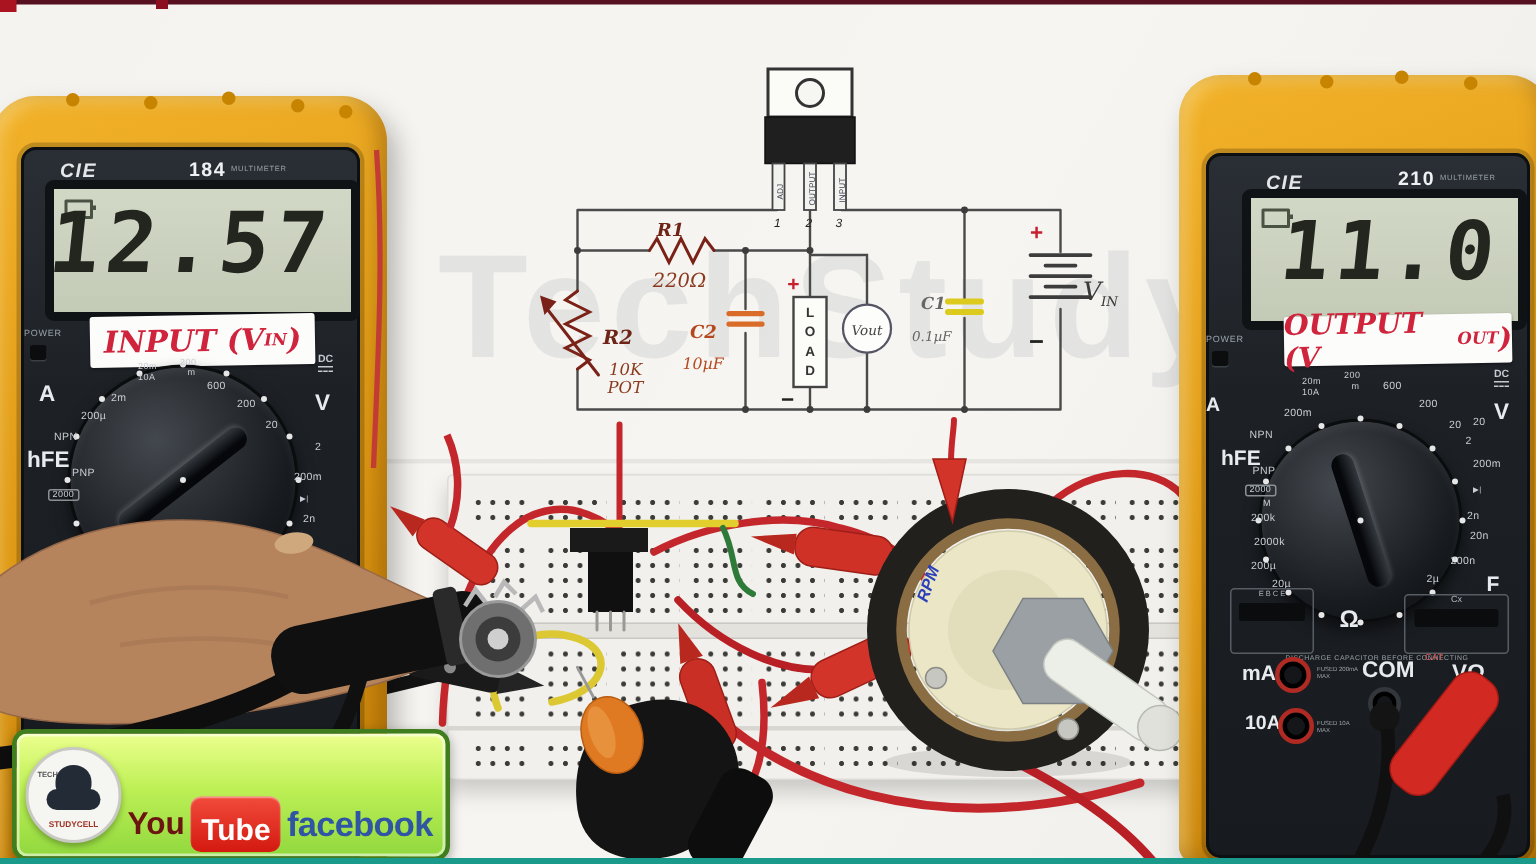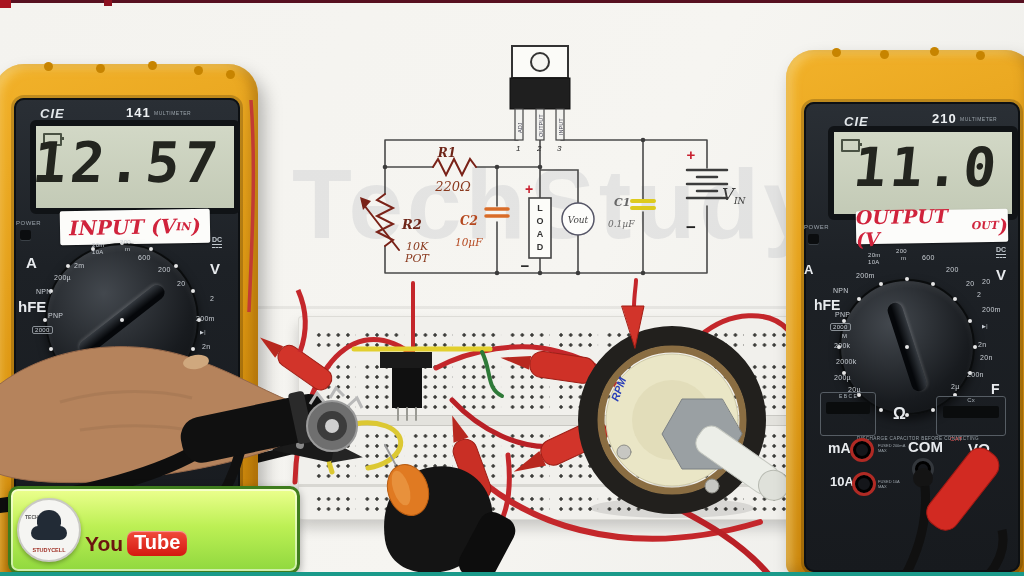--- a/index.html
+++ b/index.html
@@ -69,21 +69,21 @@
          border:2px solid #c9c9c4;box-shadow:0 2px 4px rgba(0,0,0,.3);}
   .badge-head{position:absolute;left:18px;top:10px;width:24px;height:22px;border-radius:50% 50% 40% 40%;background:#222b36;}
   .badge-head:after{content:"";position:absolute;left:-6px;top:16px;width:36px;height:14px;border-radius:8px;background:#222b36;}
   .badge-top{position:absolute;left:6px;top:14px;font-size:5px;color:#555;font-weight:bold;}
   .badge-bottom{position:absolute;left:0;right:0;bottom:7px;text-align:center;font-size:5.5px;font-weight:bold;color:#a03126;}
   .banner-title{position:absolute;left:72px;top:8px;font-size:26px;font-weight:bold;color:#0d5a16;
                 text-shadow:1px 1px 0 rgba(255,255,255,.7);}
   .banner-row2{position:absolute;left:74px;top:42px;display:flex;align-items:center;gap:4px;}
   .yt-you{font-size:21px;font-weight:bold;color:#6b1410;}
   .yt-tube{font-size:20px;font-weight:bold;color:#fff;background:linear-gradient(180deg,#f14b3b,#d41910);
-           border-radius:7px;padding:0 7px 2px;box-shadow:inset 0 1px 1px rgba(255,255,255,.5);}
+           border-radius:7px;padding:12px 7px 2px;box-shadow:inset 0 1px 1px rgba(255,255,255,.5);}
   .fb{font-size:23px;font-weight:bold;color:#2f55a4;letter-spacing:-.5px;}
   
   .strip-top{position:absolute;left:0;top:0;width:1024px;height:3px;background:#571020;}
   .sq1{position:absolute;left:0;top:0;width:11px;height:8px;background:#a91420;}
   .sq2{position:absolute;left:104px;top:0;width:8px;height:6px;background:#8c1120;}
   .strip-bottom{position:absolute;left:0;bottom:0;width:1024px;height:4px;background:#1a9a8a;}
   svg{position:absolute;left:0;top:0;pointer-events:none;}
 </style>
 </head>
 <body>
@@ -234,21 +234,21 @@
       <path d="M634 308 C634 295 636 286 636 280" fill="none" stroke="#c4272b" stroke-width="4"></path>
       <polygon points="622,306 644,306 635,348" fill="#d2342a" stroke="#a21d15"></polygon>
     </g>
   </svg>
 
   <div class="abs meter-left" style="left:-6px;top:64px;width:264px;height:520px;">
     <div class="holster"></div>
     <div class="bumps" style="left:50px;top:-2px;box-shadow:52px 2px #c78400,104px -1px #c78400,150px 4px #c78400,182px 8px #c78400;"></div>
     <div class="face" style="left:20px;top:34px;width:226px;height:480px;">
       <span class="brand" style="left:26px;top:8px;">CIE</span>
-      <span class="model" style="left:112px;top:7px;">141</span>
+      <span class="model" style="left:112px;top:7px;">184</span>
       <span class="mtype" style="left:140px;top:12px;">MULTIMETER</span>
       <div class="lcd" style="left:16px;top:22px;width:198px;height:82px;">
         <div class="batt"></div>
         <span class="digits" style="font-size:56px;">12.57</span>
       </div>
       <span class="pwr" style="left:2px;top:122px;">POWER</span>
       <div class="pwrbtn" style="left:6px;top:132px;"></div>
       <div class="tag" style="left:46px;top:112px;width:150px;height:34px;font-size:20px;">
         <span>INPUT (V</span>
           <span class="sub">IN</span>
@@ -388,20 +388,21 @@
 
   <div class="banner">
     <div class="badge">
       <span class="badge-top">TECH</span>
       <div class="badge-head"></div>
       <span class="badge-bottom">STUDYCELL</span>
     </div>
     <div class="banner-row2">
       <span class="yt-you">You</span>
       <span class="yt-tube">Tube</span>
+      <span class="fb">facebook</span>
     </div>
   </div>
 
   <div class="strip-top"></div>
   <div class="sq1"></div>
   <div class="sq2"></div>
   <div class="strip-bottom"></div>
 </div>
 
 </body></html>

